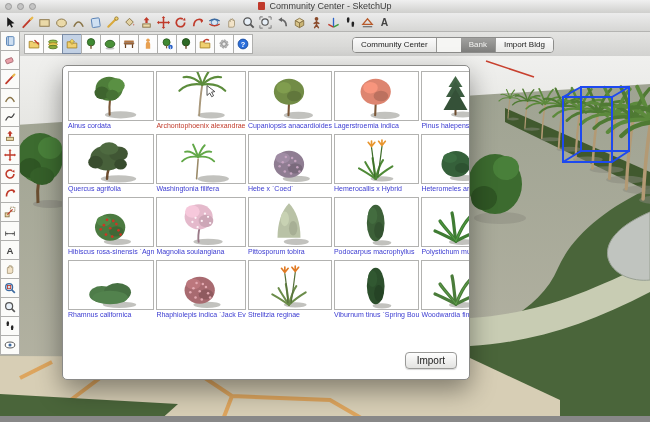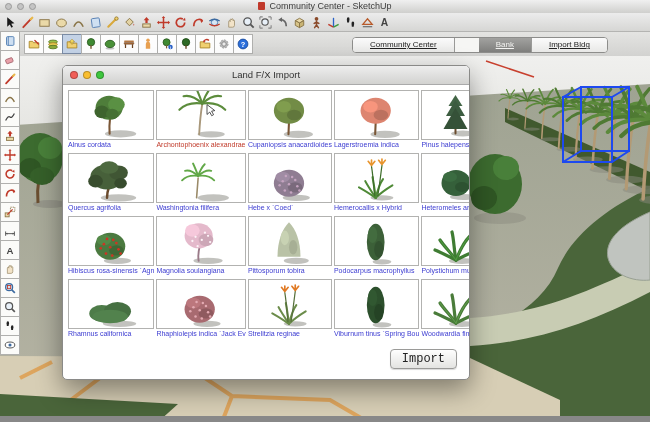--- a/index.html
+++ b/index.html
@@ -23,21 +23,21 @@
     background:linear-gradient(#e4e4e2,#d2d2d0);border-bottom:1px solid #a8a8a6;}
   #landfxtb{position:absolute;left:24px;top:2px;display:flex;}
   .pbtn{width:18px;height:18px;background:#fdfdfd;border:1px solid #b0b0ae;margin-right:-1px;
     display:flex;align-items:center;justify-content:center;}
   .pbtn.active{background:#c3d2e6;border-color:#7a8ba4;}
   .pbtn svg{width:14px;height:14px;display:block;}
   
   #tabs{position:absolute;left:352px;top:5px;height:14px;display:flex;
     border:1px solid #8d8d8b;border-radius:4px;overflow:hidden;background:#f6f6f4;
     font-size:8px;line-height:14px;}
-  .tab{padding:0 17px;color:#222;border-right:1px solid #9a9a98;background:linear-gradient(#fbfbfb,#e8e8e6);white-space:nowrap;text-decoration:underline;}
+  .tab{padding:0 8px;color:#222;border-right:1px solid #9a9a98;background:linear-gradient(#fbfbfb,#e8e8e6);white-space:nowrap;}
   .tab:last-child{border-right:none;}
   .tab.active{background:linear-gradient(#a2a2a0,#7f7f7d);color:#f4f4f2;margin-left:24px;}
   
   #lefttb{position:absolute;left:0;top:32px;width:19px;display:flex;flex-direction:column;z-index:5;}
   .lbtn{width:18px;height:18px;background:#fbfbf9;border:1px solid #b0b0ae;margin-top:-1px;
     display:flex;align-items:center;justify-content:center;}
   .lbtn svg{width:14px;height:14px;display:block;}
   
   #viewport{position:absolute;left:0;top:56px;width:650px;height:366px;}
   #viewport svg{display:block;}
@@ -48,23 +48,23 @@
   #dlgbar{height:18px;background:linear-gradient(#eeeeee,#d2d2d0);border-bottom:1px solid #aaa;position:relative;}
   .dlights{position:absolute;left:7px;top:5px;display:flex;gap:5px;}
   .dlight{width:8px;height:8px;border-radius:50%;box-sizing:border-box;border:1px solid rgba(0,0,0,.25);}
   .dl-close{background:#f15e57;} .dl-min{background:#f9be30;} .dl-zoom{background:#3ec63e;}
   #dlgtitle{text-align:center;font-size:9.5px;color:#333;line-height:18px;}
   #plantgrid{display:grid;grid-template-columns:repeat(5,1fr);gap:3px 2px;padding:5px 5px 0 5px;}
   .pcell{display:flex;flex-direction:column;}
   .pthumb{height:50px;border:1px solid #b2b2b0;background:#fff;box-sizing:border-box;}
   .pthumb svg{width:100%;height:100%;display:block;}
   .plabel{height:10px;font-size:7px;line-height:10px;white-space:nowrap;overflow:hidden;}
-  #importbtn{position:absolute;right:12px;bottom:10px;font-size:12px;padding:2px 11px;
+  #importbtn{position:absolute;right:12px;bottom:10px;font-size:10px;padding:2px 11px;
     border:1px solid #9a9a98;border-radius:4px;background:linear-gradient(#fefefe,#e3e3e1);
-    color:#222;font-family:Liberation Mono, monospace;box-shadow:0 1px 1px rgba(0,0,0,.15);}
+    color:#222;font-family:Liberation Sans, sans-serif;box-shadow:0 1px 1px rgba(0,0,0,.15);}
 </style>
 </head>
 <body>
 
 <div id="screen">
 
   <div id="titlebar">
     <div class="wlights">
       <div class="wlight"></div>
       <div class="wlight"></div>
@@ -644,28 +644,20 @@
         </g>
       <g id="selbox" stroke-width="2" fill="none" stroke="#1d49f0">
         <rect x="563" y="41" width="49" height="65"></rect>
         <rect x="581" y="31" width="48" height="64"></rect>
         <path d="M563 41 L581 31 M612 41 L629 31 M563 106 L581 95 M612 106 L629 95"></path>
       </g>
     </svg>
   </div>
 
   <div id="dialog">
-    <div id="dlgbar">
-      <div class="dlights">
-        <div class="dlight dl-close"></div>
-        <div class="dlight dl-min"></div>
-        <div class="dlight dl-zoom"></div>
-      </div>
-      <div id="dlgtitle">Land F/X Import</div>
-    </div>
     <div id="plantgrid">
         <div class="pcell">
      <div class="pthumb">
             <svg viewBox="0 0 70 46" preserveAspectRatio="xMidYMid meet" xmlns="http://www.w3.org/2000/svg">
               <ellipse cx="44" cy="41" rx="15" ry="3.5" fill="#909088" opacity="0.55"></ellipse>
               <path d="M33.5 41 C33 34 33.5 29 34 25" fill="none" stroke="#7a5636" stroke-width="2" stroke-linecap="round"></path>
               <ellipse cx="33" cy="16" rx="13" ry="11.5" fill="#4e7d3a"></ellipse>
               <ellipse cx="26" cy="20" rx="7" ry="6" fill="rgb(62,100,46)"></ellipse>
               <ellipse cx="40" cy="13" rx="8" ry="7" fill="rgb(90,144,67)"></ellipse>
               <ellipse cx="36" cy="22" rx="6" ry="5" fill="rgb(70,113,52)"></ellipse>

